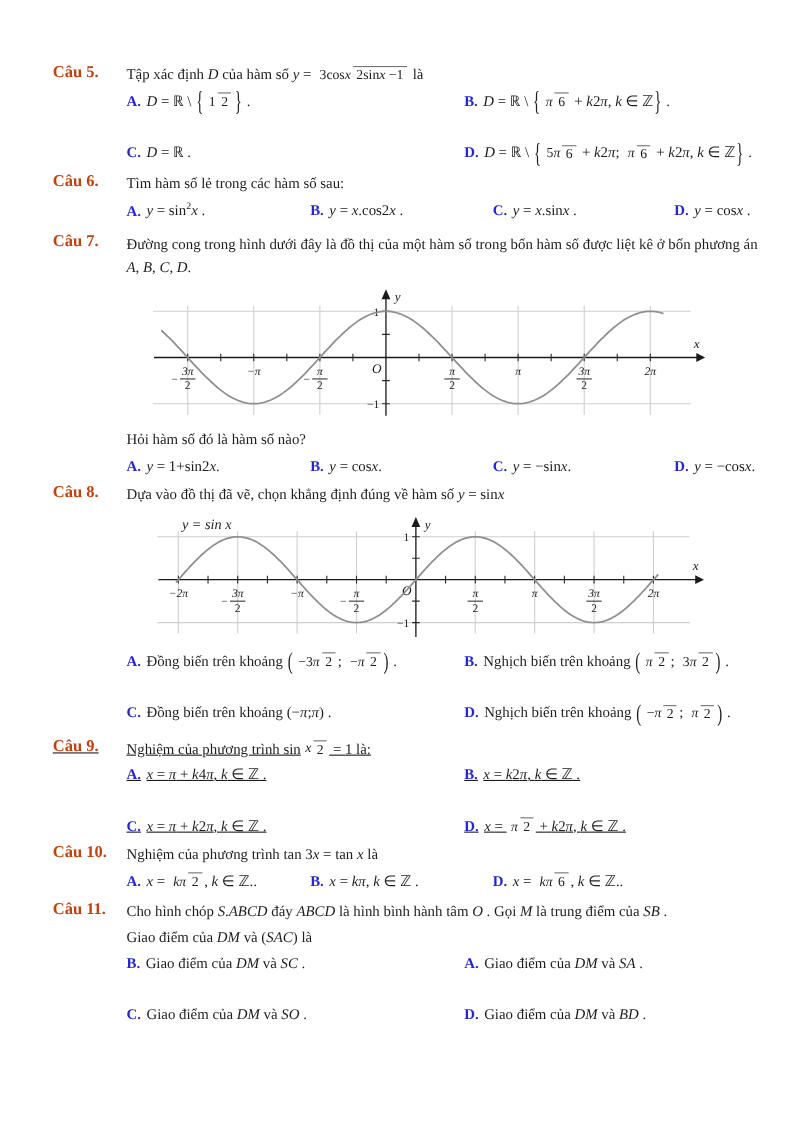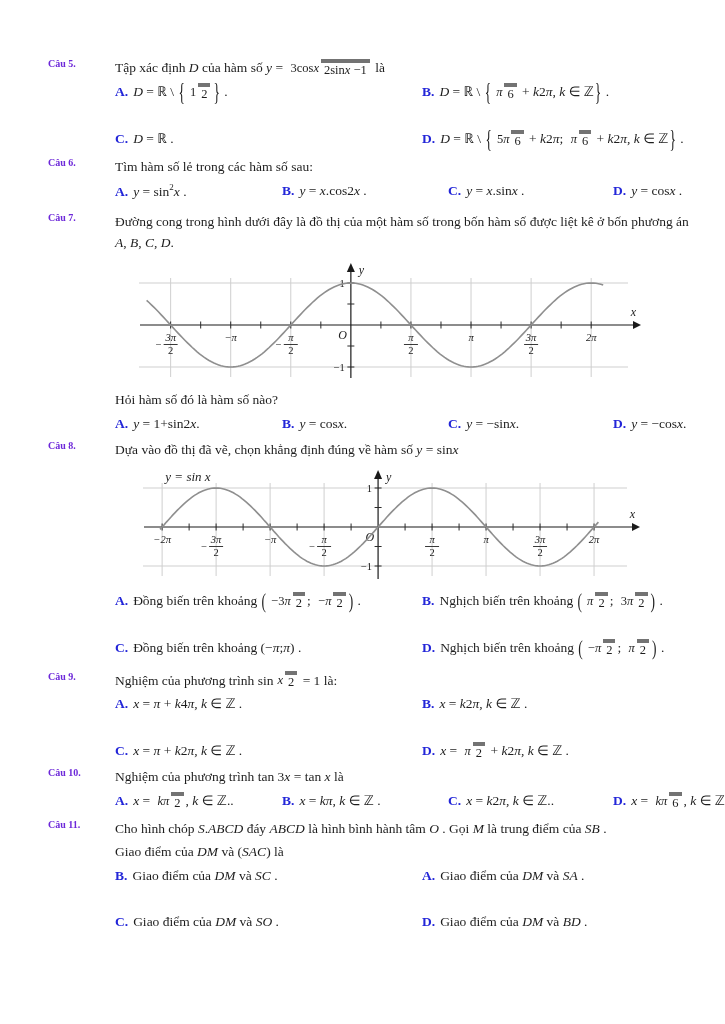--- a/index.html
+++ b/index.html
@@ -1,32 +1,32 @@
 <!DOCTYPE html>
 <html><head>
 <meta charset="utf-8">
 <style>
   html,body{margin:0;padding:0;background:#ffffff;}
   .page{width:725px;height:1024px;box-sizing:border-box;overflow:hidden;position:relative;
         padding:58px 34px 0 48px;background:#ffffff;
         font-family:"Liberation Serif", serif;color:#1d1d1d;font-size:13.5px;}
   .q{display:grid;grid-template-columns:67px 1fr;align-items:start;}
-  .q-label{color:#6d28d9;font-weight:bold;font-size:10px;white-space:nowrap;}
+  .q-label{color:#c2410c;font-weight:bold;font-size:15px;white-space:nowrap;}
   .q-body{min-width:0;}
   .stem{line-height:1.55;margin-bottom:2px;}
   .opts{display:grid;row-gap:5px;margin-top:3px;gap:26px;}
   .opts.cols2{grid-template-columns:281px 1fr;}
   .opts.cols4{grid-template-columns:141px 140px 139px 1fr;}
   .opt{white-space:nowrap;line-height:1.5;}
   .letter{color:#2326d8;font-weight:bold;margin-right:5px;}
   .mi{font-style:italic;}
   sup{font-size:9px;}
   .frac{display:inline-flex;flex-direction:row;align-items:center;vertical-align:middle;
         margin:0 2px;line-height:1.12;font-size:12.5px;position:relative;top:-1px;}
-  .frac .den{border-top:4px solid #737373;padding:0 3px;}
+  .frac .den{border-top:1px solid #737373;padding:0 3px;}
   .frac .num{padding:0 2px;}
   .big{display:inline-block;transform:scaleY(1.85);transform-origin:center;margin:0 1px;
        font-weight:400;vertical-align:-1px;}
   .bigp{transform:scaleY(1.6);}
   .graph{margin:7px 0 5px 0;}
   svg text{user-select:none;}
 </style>
 </head>
 <body>
 
@@ -236,21 +236,21 @@
             <div class="opt"><span class="letter">D.</span><span>Nghịch biến trên khoảng </span><span class="big bigp">(</span><span class="frac">
                 <span class="num"><span>−</span><span class="mi">π</span></span>
                 <span class="den"><span>2</span></span>
               </span><span>; </span><span class="frac">
                 <span class="num"><span class="mi">π</span></span>
                 <span class="den"><span>2</span></span>
               </span><span class="big bigp">)</span><span> .</span></div>
           </div>
         </div>
       </div>
-      <div class="q" style="margin-bottom: 6px;">
+      <div class="q" style="margin-bottom: 6px; text-decoration: underline;">
         <div class="q-label">Câu 9.</div>
         <div class="q-body">
           <div class="stem"><span>Nghiệm của phương trình sin</span><span class="frac">
               <span class="num"><span class="mi">x</span></span>
               <span class="den"><span>2</span></span>
             </span><span> = 1 là:</span></div>
           <div class="opts cols2">
             <div class="opt"><span class="letter">A.</span><span class="mi">x</span><span> = </span><span class="mi">π</span><span> + </span><span class="mi">k</span><span>4</span><span class="mi">π</span><span>, </span><span class="mi">k</span><span> ∈ ℤ .</span></div>
             <div class="opt"><span class="letter">B.</span><span class="mi">x</span><span> = </span><span class="mi">k</span><span>2</span><span class="mi">π</span><span>, </span><span class="mi">k</span><span> ∈ ℤ .</span></div>
             <div class="opt"><span class="letter">C.</span><span class="mi">x</span><span> = </span><span class="mi">π</span><span> + </span><span class="mi">k</span><span>2</span><span class="mi">π</span><span>, </span><span class="mi">k</span><span> ∈ ℤ .</span></div>
@@ -264,21 +264,20 @@
       <div class="q" style="margin-bottom: 8px;">
         <div class="q-label">Câu 10.</div>
         <div class="q-body">
           <div class="stem"><span>Nghiệm của phương trình tan 3</span><span class="mi">x</span><span> = tan </span><span class="mi">x</span><span> là</span></div>
           <div class="opts cols4">
             <div class="opt"><span class="letter">A.</span><span class="mi">x</span><span> = </span><span class="frac">
                 <span class="num"><span class="mi">k</span><span class="mi">π</span></span>
                 <span class="den"><span>2</span></span>
               </span><span>, </span><span class="mi">k</span><span> ∈ ℤ..</span></div>
             <div class="opt"><span class="letter">B.</span><span class="mi">x</span><span> = </span><span class="mi">k</span><span class="mi">π</span><span>, </span><span class="mi">k</span><span> ∈ ℤ .</span></div>
-            <div class="opt"><span class="letter">C.</span><span class="mi">x</span><span> = </span><span class="mi">k</span><span>2</span><span class="mi">π</span><span>, </span><span class="mi">k</span><span> ∈ ℤ..</span></div>
             <div class="opt"><span class="letter">D.</span><span class="mi">x</span><span> = </span><span class="frac">
                 <span class="num"><span class="mi">k</span><span class="mi">π</span></span>
                 <span class="den"><span>6</span></span>
               </span><span>, </span><span class="mi">k</span><span> ∈ ℤ..</span></div>
           </div>
         </div>
       </div>
       <div class="q" style="margin-bottom: 0px;">
         <div class="q-label">Câu 11.</div>
         <div class="q-body">

